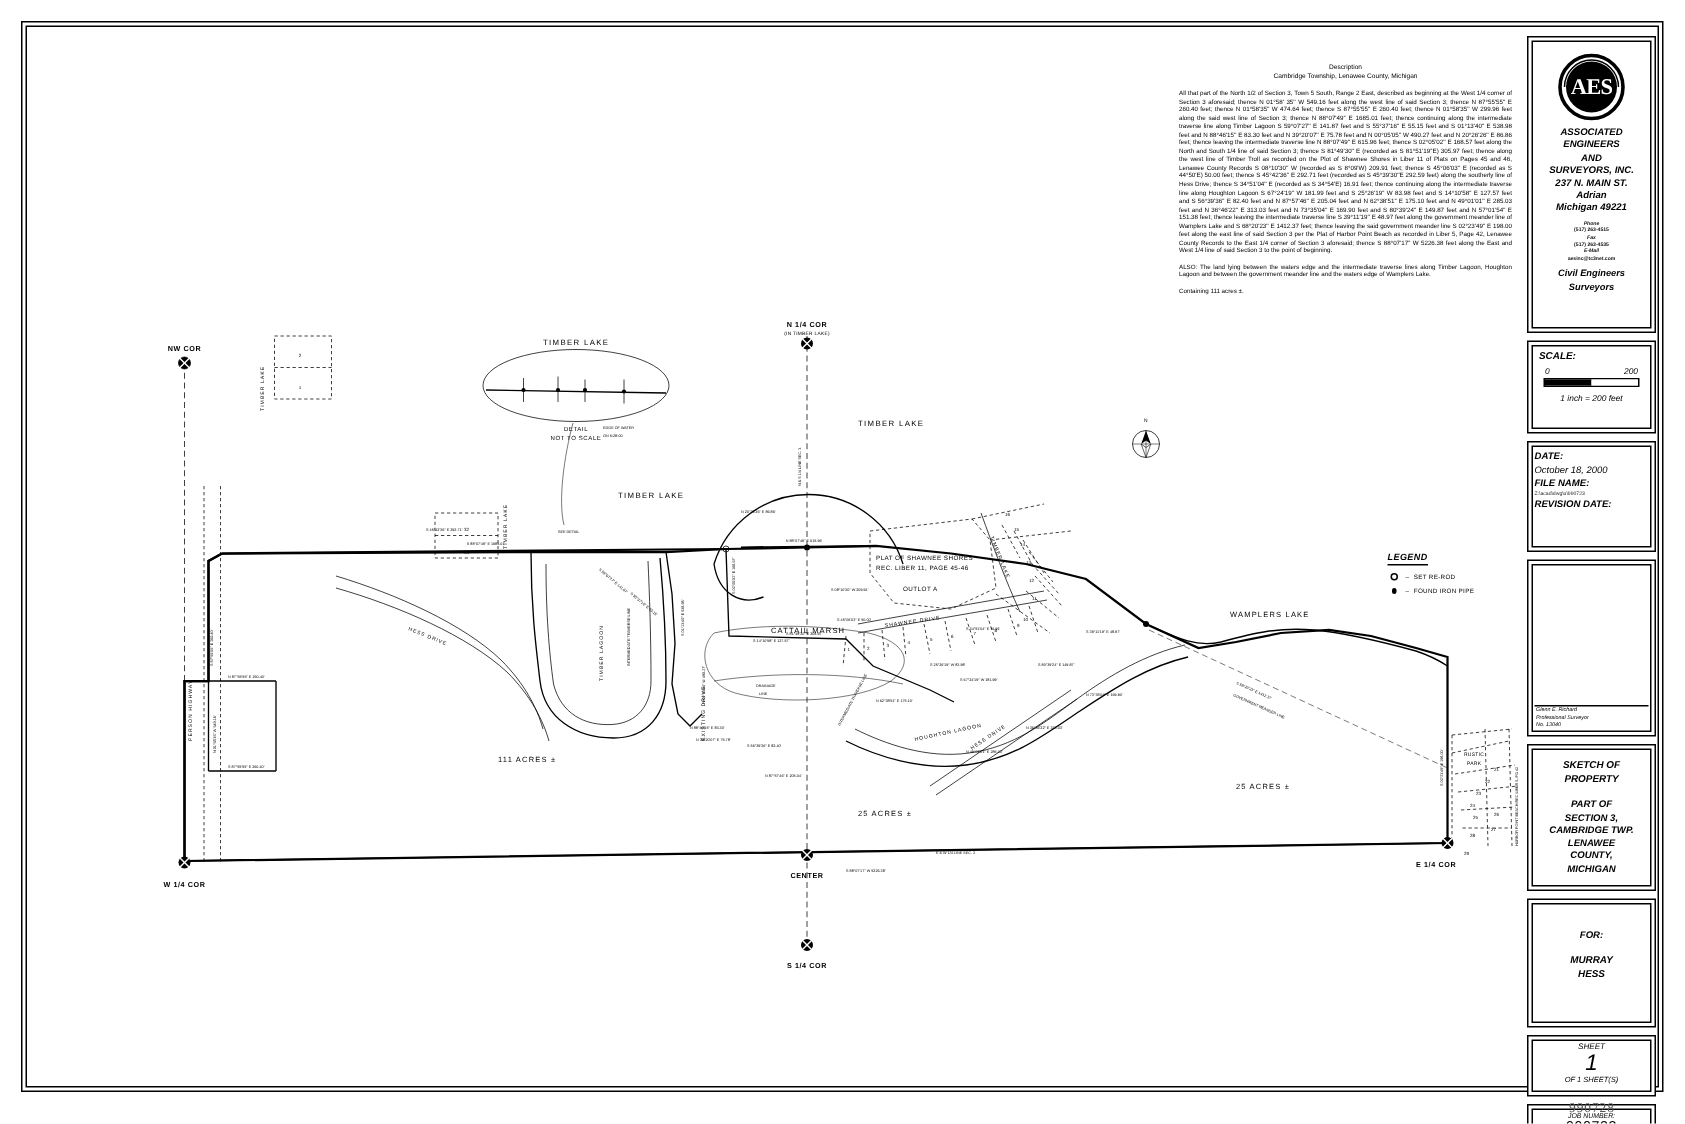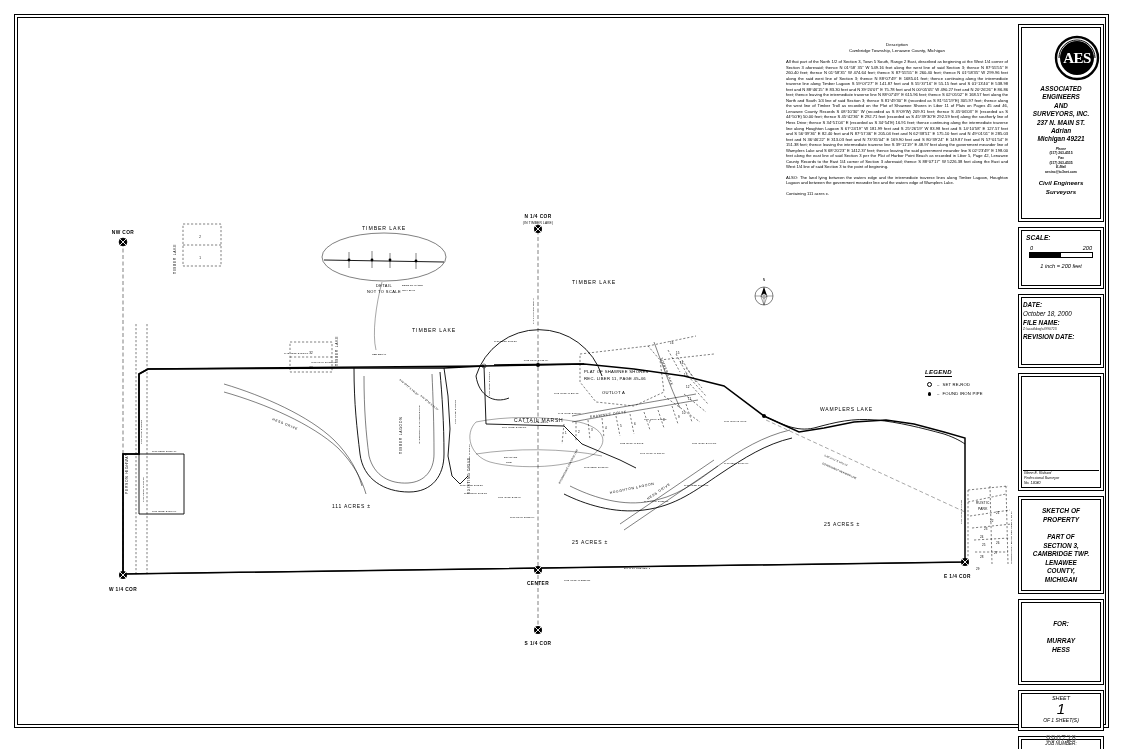--- a/index.html
+++ b/index.html
@@ -13,21 +13,21 @@
                 border:0.6px solid #000;box-sizing:border-box;}
 
   
   #titleblock{position:absolute;left:1018px;top:24px;width:86px;height:698px;}
   .tb-box{border:1.2px solid #000;box-sizing:border-box;margin-bottom:5px;
           background:#fff;position:relative;}
   .tb-box .inner{border:0.6px solid #000;position:absolute;left:2px;top:2px;
                  right:2px;bottom:2px;box-sizing:border-box;}
   .tb-pad{position:relative;padding:4px 3px;text-align:center;}
 
-  .logo-wrap{display:flex;justify-content:flex-end;margin-top:6px;margin-bottom:4px;}
+  .logo-wrap{display:flex;justify-content:center;margin-top:6px;margin-bottom:4px;}
   .firm-name{font-weight:bold;font-style:italic;font-size:6.4px;line-height:8.4px;}
   .firm-contact{font-size:3.4px;line-height:4.6px;font-weight:bold;margin-top:3px;color:#111;}
   .firm-contact .lbl{font-style:italic;}
   .firm-services{font-weight:bold;font-style:italic;font-size:6.2px;line-height:8.4px;margin-top:5px;}
 
   .tb-left{text-align:left;padding:5px 4px;}
   .tb-label{font-weight:bold;font-style:italic;font-size:6.4px;line-height:9px;}
   .tb-value{font-style:italic;font-size:6.3px;line-height:9px;}
   .tb-tiny{font-size:3.4px;line-height:5px;color:#222;}
 

